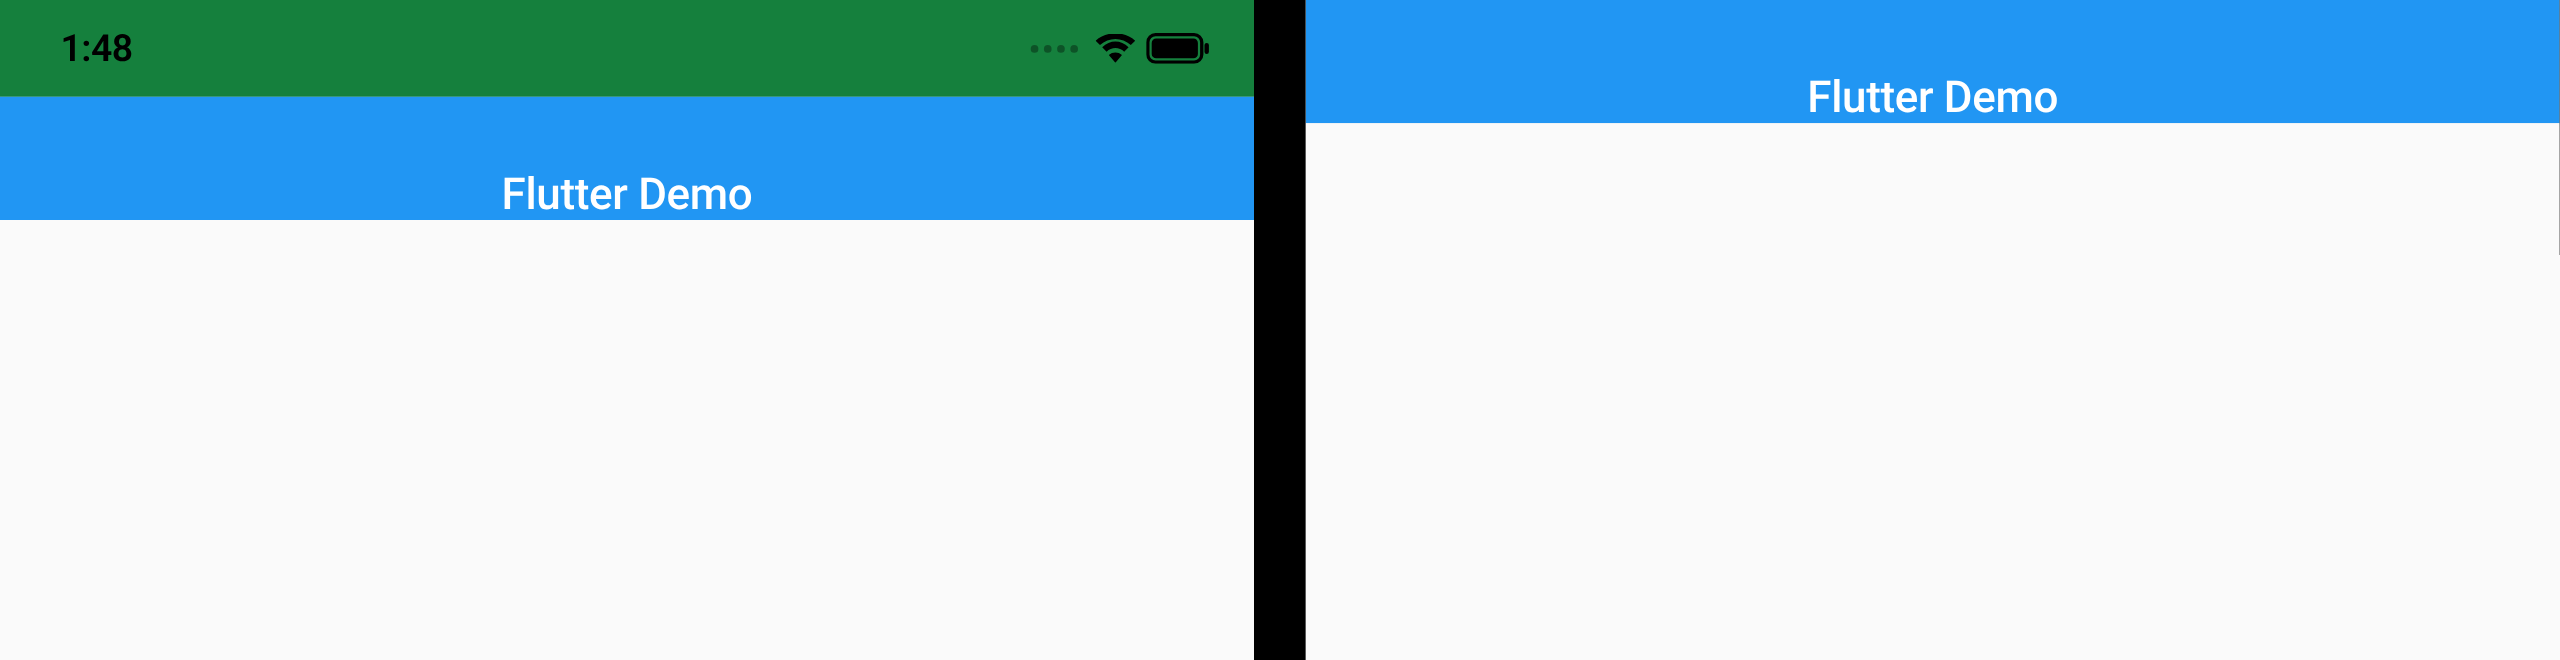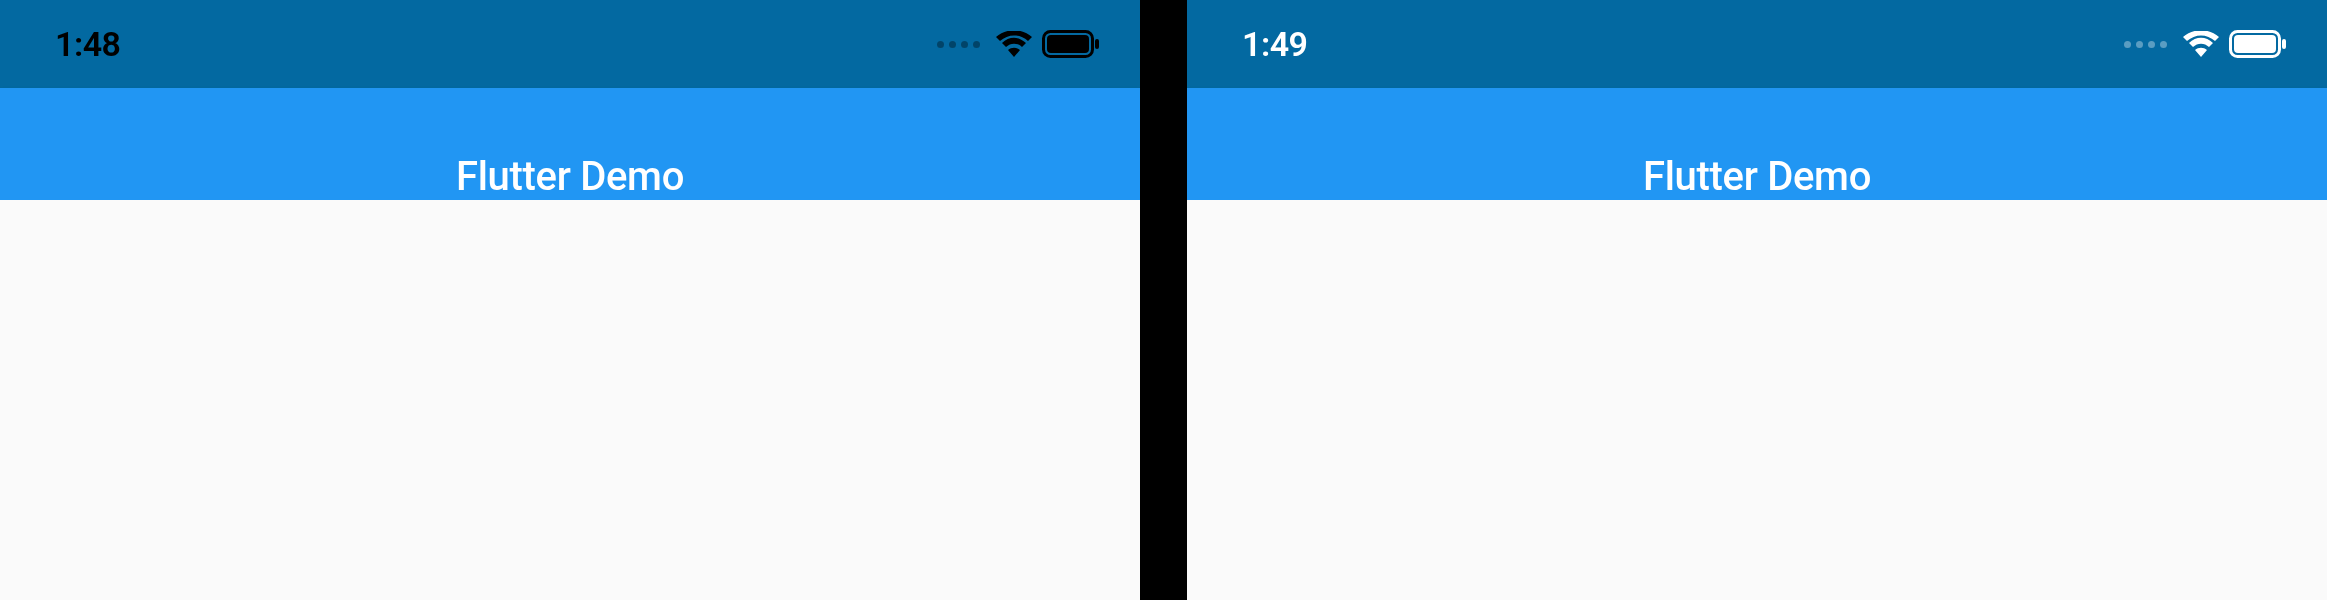--- a/index.html
+++ b/index.html
@@ -25,21 +25,21 @@
       width: 47px;
       background: #000;
       flex-shrink: 0;
     }
     .status-bar {
       height: 88px;
       display: flex;
       justify-content: space-between;
       align-items: center;
       padding: 0 40px 0 55px;
-      background: #0369a1;
+      background: #15803d;
     }
     .status-time {
       font-size: 34px;
       font-weight: 600;
       letter-spacing: -0.5px;
     }
     .status-right {
       display: flex;
       align-items: center;
       gap: 10px;
@@ -123,40 +123,17 @@
   </div>
   <div class="app-bar">
     <div class="app-title">Flutter Demo</div>
   </div>
   <div class="body-area"></div>
 </div>
 
 <div class="divider"></div>
 
 <div class="phone-screen light">
-  <div class="status-bar">
-    <div class="status-time">1:49</div>
-    <div class="status-right">
-      <div class="dots">
-        <span class="dot"></span>
-          <span class="dot"></span>
-          <span class="dot"></span>
-          <span class="dot"></span>
-      </div>
-      <span>
-        <svg width="36" height="26" viewBox="0 0 36 26">
-          <path class="wifi-path" d="M18 26 L24 19 C20.5 16 15.5 16 12 19 Z M18 26 M6 12 C13 5 23 5 30 12 L26 16 C21.5 11.5 14.5 11.5 10 16 Z M0 6 C10 -3 26 -3 36 6 L32 10 C24 2.5 12 2.5 4 10 Z"></path>
-        </svg>
-      </span>
-      <span>
-        <svg width="58" height="28" viewBox="0 0 58 28">
-          <rect class="battery-body" x="1.5" y="1.5" width="49" height="25" rx="7" ry="7" fill="none" stroke-width="3"></rect>
-          <rect class="battery-fill" x="5" y="5" width="42" height="18" rx="4" ry="4"></rect>
-          <rect class="battery-tip" x="53" y="9" width="4" height="10" rx="2" ry="2"></rect>
-        </svg>
-      </span>
-    </div>
-  </div>
   <div class="app-bar">
     <div class="app-title">Flutter Demo</div>
   </div>
   <div class="body-area"></div>
 </div>
 
 </body></html>

